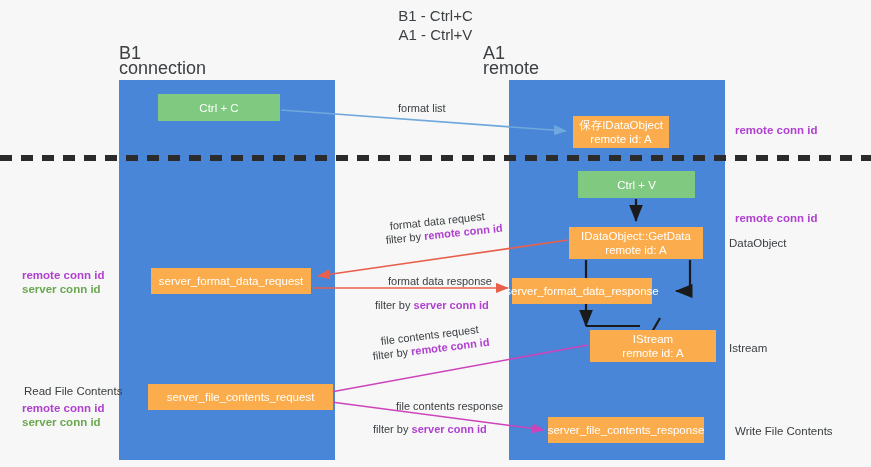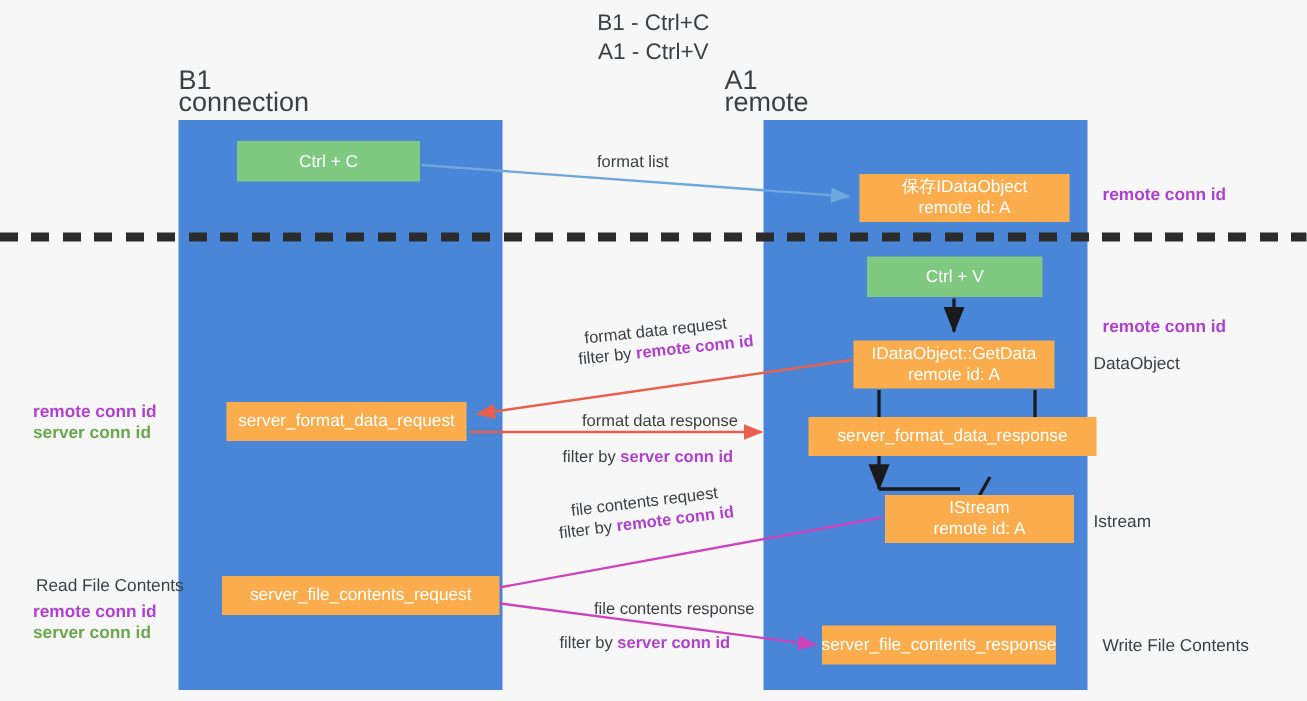--- a/index.html
+++ b/index.html
@@ -36,25 +36,25 @@
   
   .box{
     display:flex;flex-direction:column;align-items:center;justify-content:center;
     color:#ffffff;font-size:11.5px;line-height:14px;text-align:center;
     box-sizing:border-box;padding:2px 4px;
   }
   .box.green{background:#7fc980;}
   .box.orange{background:#fbad4d;}
 
   .b-ctrlc{left:158px;top:94px;width:122px;height:27px;}
-  .b-idataobject{left:573px;top:116px;width:140px;height:32px;text-align:right;}
+  .b-idataobject{left:573px;top:116px;width:96px;height:32px;text-align:right;}
   .b-ctrlv{left:578px;top:171px;width:117px;height:27px;}
   .b-getdata{left:569px;top:227px;width:134px;height:32px;}
   .b-sfdreq{left:151px;top:268px;width:160px;height:26px;}
-  .b-sfdres{left:512px;top:278px;width:192px;height:26px;margin-left:27px;}
+  .b-sfdres{left:512px;top:278px;width:140px;height:26px;}
   .b-istream{left:590px;top:330px;width:126px;height:32px;}
   .b-sfcreq{left:148px;top:384px;width:185px;height:26px;}
   .b-sfcres{left:548px;top:417px;width:156px;height:26px;}
 
   
   .rlabel{font-size:11.5px;color:#3c4043;line-height:14px;}
   .rl-remote1{left:735px;top:123px;color:#b040d0;font-weight:bold;}
   .rl-remote2{left:735px;top:211px;color:#b040d0;font-weight:bold;}
   .rl-dataobject{left:729px;top:236px;}
   .rl-istream{left:729px;top:341px;}

